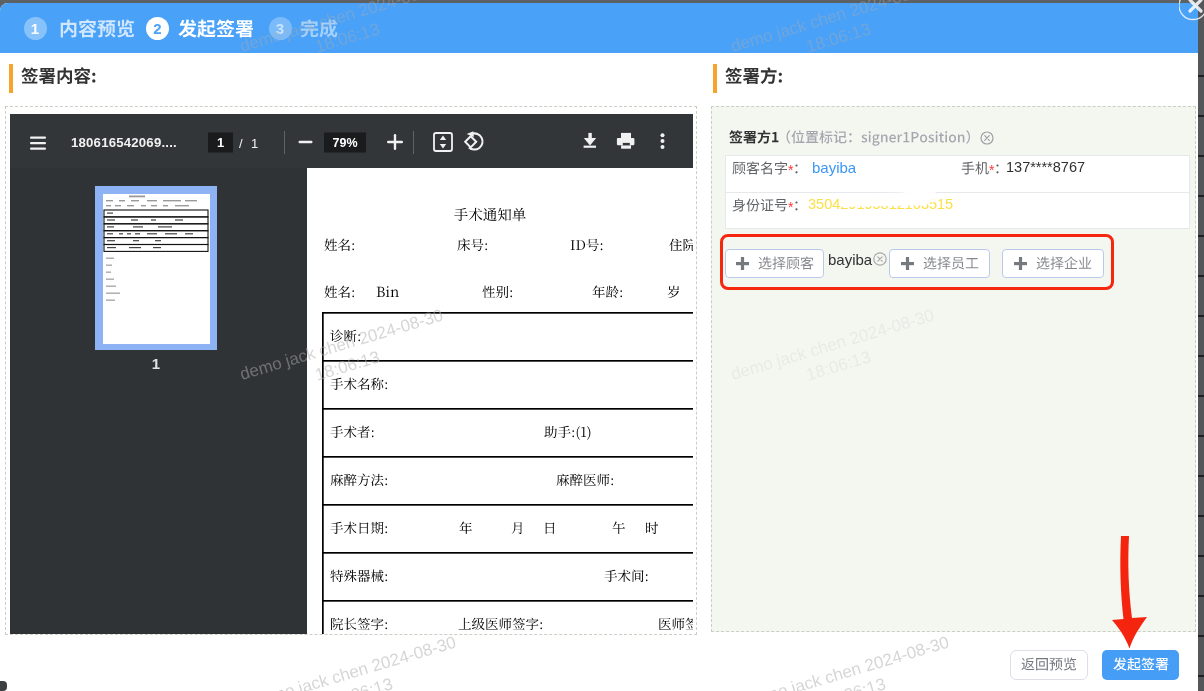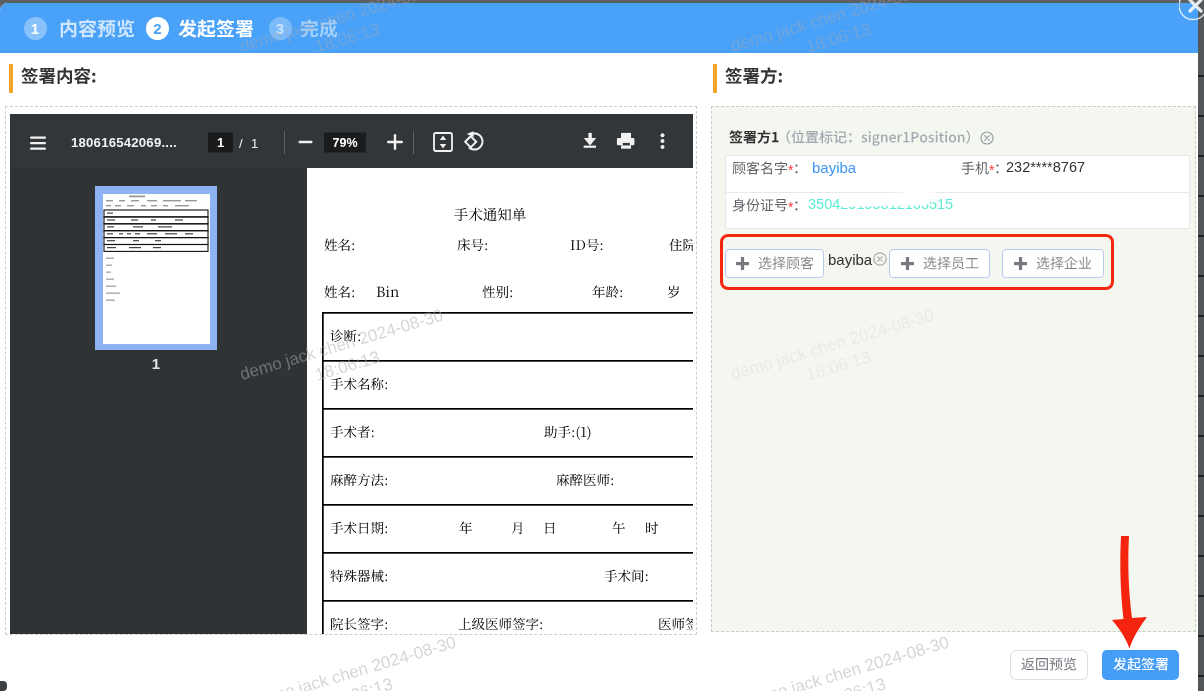--- a/index.html
+++ b/index.html
@@ -226,31 +226,31 @@
 <div class="abs" style="left:812px;top:159px;font-size:15px;color:#3e97f5">bayiba</div>
 <div class="abs" style="left:961px;top:161px;display:flex;align-items:flex-start">
     <svg width="28" height="16" viewBox="0 0 28 16" style="display:block;overflow:visible">
       <path transform="translate(0,12.3)" fill="#606266" d="M0.7 -4.5V-3.5H6.5V-0.4C6.5 -0.1 6.4 0.0 6.0 0.0C5.7 0.0 4.6 0.1 3.4 0.0C3.6 0.3 3.8 0.8 3.9 1.1C5.4 1.1 6.3 1.1 6.8 0.9C7.3 0.7 7.6 0.4 7.6 -0.4V-3.5H13.3V-4.5H7.6V-6.8H12.5V-7.8H7.6V-10.1C9.2 -10.3 10.8 -10.5 11.9 -10.9L11.2 -11.7C9.0 -11.1 5.0 -10.7 1.6 -10.5C1.7 -10.3 1.8 -9.9 1.9 -9.6C3.3 -9.7 4.9 -9.8 6.5 -9.9V-7.8H1.6V-6.8H6.5V-4.5Z M21.0 -11.0V-6.5C21.0 -4.3 20.8 -1.5 18.9 0.4C19.1 0.6 19.5 0.9 19.7 1.1C21.7 -1.0 22.0 -4.1 22.0 -6.5V-10.0H24.6V-1.0C24.6 0.3 24.7 0.5 24.9 0.7C25.2 0.9 25.5 1.0 25.7 1.0C25.9 1.0 26.2 1.0 26.5 1.0C26.8 1.0 27.0 0.9 27.2 0.8C27.4 0.6 27.5 0.4 27.6 0.0C27.6 -0.4 27.7 -1.4 27.7 -2.2C27.4 -2.3 27.1 -2.4 26.9 -2.6C26.9 -1.7 26.9 -1.0 26.8 -0.6C26.8 -0.3 26.8 -0.2 26.7 -0.1C26.6 -0.0 26.5 0.0 26.4 0.0C26.3 0.0 26.1 0.0 26.0 0.0C25.9 0.0 25.8 -0.0 25.8 -0.1C25.7 -0.1 25.7 -0.4 25.7 -0.9V-11.0ZM17.1 -11.8V-8.8H14.7V-7.8H16.9C16.4 -5.8 15.4 -3.6 14.4 -2.5C14.6 -2.2 14.8 -1.8 14.9 -1.5C15.7 -2.5 16.5 -4.0 17.1 -5.7V1.1H18.1V-5.3C18.6 -4.6 19.3 -3.8 19.6 -3.3L20.2 -4.1C19.9 -4.5 18.6 -6.0 18.1 -6.5V-7.8H20.1V-8.8H18.1V-11.8Z"></path>
     </svg>
     <span style="color:#f33;font-size:14px;line-height:14px;margin-top:2px">*</span>
     <svg width="14" height="16" viewBox="0 0 14 16" style="display:block;overflow:visible">
       <path transform="translate(0,12.3)" fill="#606266" d="M3.5 -6.8C4.1 -6.8 4.6 -7.2 4.6 -7.8C4.6 -8.5 4.1 -8.9 3.5 -8.9C2.9 -8.9 2.4 -8.5 2.4 -7.8C2.4 -7.2 2.9 -6.8 3.5 -6.8ZM3.5 0.1C4.1 0.1 4.6 -0.4 4.6 -1.0C4.6 -1.6 4.1 -2.0 3.5 -2.0C2.9 -2.0 2.4 -1.6 2.4 -1.0C2.4 -0.4 2.9 0.1 3.5 0.1Z"></path>
     </svg>
   </div>
-<div class="abs" style="left:1006px;top:159px;font-size:14.5px;color:#303133">232****8767</div>
+<div class="abs" style="left:1006px;top:159px;font-size:14.5px;color:#303133">137****8767</div>
 <div class="abs" style="left:732px;top:198px;display:flex;align-items:flex-start">
     <svg width="56" height="16" viewBox="0 0 56 16" style="display:block;overflow:visible">
       <path transform="translate(0,12.3)" fill="#606266" d="M9.8 -7.4V-6.1H4.0V-7.4ZM9.8 -8.2H4.0V-9.5H9.8ZM9.8 -5.3V-4.2L9.6 -4.0H4.0V-5.3ZM1.1 -4.0V-3.0H8.4C6.1 -1.5 3.5 -0.4 0.6 0.4C0.8 0.6 1.1 1.0 1.2 1.2C4.4 0.3 7.4 -1.1 9.8 -3.0V-0.4C9.8 -0.1 9.7 -0.0 9.4 0.0C9.1 0.0 8.1 0.0 7.0 -0.0C7.1 0.3 7.3 0.8 7.3 1.1C8.8 1.1 9.7 1.0 10.2 0.9C10.7 0.7 10.8 0.3 10.8 -0.4V-3.8C11.7 -4.6 12.5 -5.4 13.1 -6.4L12.2 -6.9C11.8 -6.3 11.4 -5.7 10.8 -5.2V-10.4H7.0C7.2 -10.8 7.4 -11.2 7.6 -11.6L6.4 -11.8C6.3 -11.4 6.1 -10.9 5.9 -10.4H3.0V-4.0Z M24.6 -11.5 23.6 -11.3C24.2 -8.6 25.2 -6.9 26.9 -5.4C27.0 -5.7 27.3 -6.1 27.6 -6.3C26.0 -7.5 25.1 -9.0 24.6 -11.5ZM17.6 -11.7C16.9 -9.6 15.7 -7.5 14.5 -6.1C14.7 -5.9 15.0 -5.3 15.1 -5.1C15.5 -5.5 15.9 -6.1 16.3 -6.6V1.1H17.3V-8.4C17.8 -9.4 18.3 -10.4 18.6 -11.4ZM21.0 -11.4C20.5 -9.2 19.4 -7.4 17.9 -6.2C18.2 -6.0 18.5 -5.5 18.6 -5.3C18.9 -5.5 19.2 -5.9 19.5 -6.2V-5.3H21.3C21.0 -2.6 20.2 -0.7 18.2 0.4C18.5 0.5 18.8 0.9 19.0 1.1C21.0 -0.1 22.0 -2.2 22.4 -5.3H24.9C24.7 -1.8 24.5 -0.4 24.2 -0.1C24.1 0.1 23.9 0.1 23.7 0.1C23.5 0.1 22.9 0.1 22.2 0.0C22.4 0.3 22.5 0.7 22.5 1.0C23.2 1.0 23.8 1.0 24.2 1.0C24.6 1.0 24.8 0.9 25.1 0.5C25.5 0.0 25.7 -1.5 25.9 -5.8C25.9 -5.9 25.9 -6.3 25.9 -6.3H19.6C20.7 -7.6 21.5 -9.3 22.1 -11.2Z M29.4 -10.8C30.2 -10.1 31.1 -9.2 31.6 -8.6L32.3 -9.3C31.9 -9.9 30.9 -10.8 30.1 -11.4ZM32.9 -0.4V0.6H41.5V-0.4H38.1V-5.0H40.9V-6.0H38.1V-9.7H41.2V-10.7H33.4V-9.7H37.1V-0.4H35.2V-7.2H34.1V-0.4ZM28.7 -7.4V-6.4H30.7V-1.5C30.7 -0.8 30.2 -0.2 29.9 0.0C30.1 0.2 30.4 0.5 30.5 0.7C30.7 0.4 31.1 0.1 33.5 -1.7C33.4 -1.9 33.2 -2.4 33.1 -2.6L31.7 -1.6V-7.4Z M45.6 -10.2H52.3V-8.3H45.6ZM44.6 -11.2V-7.4H53.4V-11.2ZM42.9 -6.2V-5.2H45.8C45.5 -4.3 45.1 -3.4 44.8 -2.7H52.2C51.9 -1.1 51.6 -0.3 51.3 0.0C51.1 0.1 50.9 0.1 50.6 0.1C50.2 0.1 49.2 0.1 48.2 0.0C48.4 0.3 48.6 0.7 48.6 1.0C49.5 1.1 50.5 1.1 50.9 1.1C51.5 1.1 51.8 1.0 52.2 0.7C52.7 0.3 53.0 -0.8 53.4 -3.1C53.4 -3.3 53.4 -3.6 53.4 -3.6H46.4L46.9 -5.2H55.1V-6.2Z"></path>
     </svg>
     <span style="color:#f33;font-size:14px;line-height:14px;margin-top:2px">*</span>
     <svg width="14" height="16" viewBox="0 0 14 16" style="display:block;overflow:visible">
       <path transform="translate(0,12.3)" fill="#606266" d="M3.5 -6.8C4.1 -6.8 4.6 -7.2 4.6 -7.8C4.6 -8.5 4.1 -8.9 3.5 -8.9C2.9 -8.9 2.4 -8.5 2.4 -7.8C2.4 -7.2 2.9 -6.8 3.5 -6.8ZM3.5 0.1C4.1 0.1 4.6 -0.4 4.6 -1.0C4.6 -1.6 4.1 -2.0 3.5 -2.0C2.9 -2.0 2.4 -1.6 2.4 -1.0C2.4 -0.4 2.9 0.1 3.5 0.1Z"></path>
     </svg>
   </div>
-<div class="abs" style="left:808px;top:196px;font-size:14.5px;color:#5eead4">350429195812163515<div class="abs" style="left:31px;top:-3px;width:89px;height:13px;background:rgba(255,255,255,.97);transform:rotate(-1deg);border-radius:3px"></div><div class="abs" style="left:95px;top:-5px;width:33px;height:12px;background:rgba(255,255,255,.85);transform:rotate(-2deg);border-radius:3px"></div></div>
+<div class="abs" style="left:808px;top:196px;font-size:14.5px;color:#fde047">350429195812163515<div class="abs" style="left:31px;top:-3px;width:89px;height:13px;background:rgba(255,255,255,.97);transform:rotate(-1deg);border-radius:3px"></div><div class="abs" style="left:95px;top:-5px;width:33px;height:12px;background:rgba(255,255,255,.85);transform:rotate(-2deg);border-radius:3px"></div></div>
 <div class="abs" style="left:720px;top:234px;width:394px;height:56px;border:3px solid #f5270f;border-radius:8px;box-sizing:border-box"></div>
 <div class="abs" style="left:725px;top:249px;width:99px;height:29px;background:#fff;border:1px solid #b9c9ec;border-radius:4px;box-sizing:border-box;display:flex;align-items:center;justify-content:center">
     <svg width="13" height="13" viewBox="0 0 13 13" style="margin-right:9px">
       <g fill="#76797e">
         <rect x="0" y="5" width="13" height="3.2"></rect>
         <rect x="4.9" y="0" width="3.2" height="13"></rect>
       </g>
     </svg>
     <svg width="56" height="16" viewBox="0 0 56 16" style="display:block;overflow:visible">
       <path transform="translate(0,12.3)" fill="#85878c" d="M0.9 -10.7C1.7 -10.0 2.6 -9.0 3.0 -8.4L3.9 -9.0C3.4 -9.7 2.5 -10.6 1.7 -11.3ZM6.2 -11.3C5.9 -10.1 5.3 -8.9 4.6 -8.0C4.8 -7.9 5.3 -7.6 5.5 -7.5C5.8 -7.9 6.1 -8.4 6.4 -8.9H8.4V-6.9H4.5V-5.9H7.0C6.8 -4.1 6.2 -2.8 4.1 -2.0C4.3 -1.8 4.6 -1.4 4.7 -1.2C7.1 -2.1 7.8 -3.7 8.1 -5.9H9.5V-2.7C9.5 -1.6 9.7 -1.3 10.8 -1.3C11.0 -1.3 12.0 -1.3 12.2 -1.3C13.0 -1.3 13.3 -1.8 13.4 -3.5C13.1 -3.6 12.7 -3.8 12.5 -3.9C12.5 -2.5 12.4 -2.3 12.1 -2.3C11.9 -2.3 11.1 -2.3 10.9 -2.3C10.6 -2.3 10.5 -2.3 10.5 -2.7V-5.9H13.3V-6.9H9.5V-8.9H12.7V-9.8H9.5V-11.7H8.4V-9.8H6.8C7.0 -10.2 7.1 -10.7 7.3 -11.1ZM3.5 -6.4H0.8V-5.4H2.5V-1.2C1.9 -0.9 1.3 -0.4 0.6 0.2L1.3 1.1C2.1 0.3 2.9 -0.5 3.4 -0.5C3.7 -0.5 4.1 -0.1 4.7 0.3C5.6 0.8 6.8 1.0 8.4 1.0C9.8 1.0 12.1 0.9 13.2 0.8C13.2 0.5 13.4 -0.0 13.5 -0.3C12.1 -0.1 10.0 -0.0 8.4 -0.0C6.9 -0.0 5.8 -0.1 4.9 -0.6C4.2 -1.0 3.9 -1.4 3.5 -1.4Z M16.5 -11.7V-8.9H14.6V-8.0H16.5V-5.0C15.7 -4.8 15.1 -4.6 14.5 -4.4L14.8 -3.4L16.5 -3.9V-0.2C16.5 0.0 16.4 0.1 16.2 0.1C16.1 0.1 15.5 0.1 14.9 0.1C15.1 0.4 15.2 0.8 15.2 1.1C16.1 1.1 16.7 1.1 17.0 0.9C17.4 0.7 17.5 0.4 17.5 -0.2V-4.3L19.1 -4.8L19.0 -5.8L17.5 -5.3V-8.0H19.2V-8.9H17.5V-11.7ZM25.3 -10.1C24.8 -9.3 24.1 -8.7 23.3 -8.1C22.5 -8.7 21.9 -9.3 21.4 -10.1ZM19.5 -11.0V-10.1H20.4C21.0 -9.1 21.6 -8.3 22.5 -7.6C21.4 -7.0 20.1 -6.5 18.9 -6.2C19.1 -6.0 19.4 -5.6 19.5 -5.3C20.8 -5.7 22.1 -6.3 23.2 -7.0C24.3 -6.2 25.6 -5.7 27.0 -5.3C27.1 -5.6 27.4 -6.0 27.6 -6.2C26.3 -6.5 25.1 -6.9 24.1 -7.6C25.2 -8.4 26.1 -9.5 26.7 -10.7L26.1 -11.1L25.9 -11.0ZM22.7 -5.8V-4.5H19.8V-3.6H22.7V-2.1H19.1V-1.2H22.7V1.1H23.7V-1.2H27.4V-2.1H23.7V-3.6H26.4V-4.5H23.7V-5.8Z M37.7 -6.9V-4.1C37.7 -2.7 37.4 -0.7 34.7 0.4C34.9 0.6 35.2 0.9 35.3 1.1C38.3 -0.2 38.6 -2.4 38.6 -4.1V-6.9ZM38.4 -1.1C39.3 -0.5 40.3 0.4 40.8 1.1L41.4 0.4C40.9 -0.2 39.8 -1.1 39.0 -1.7ZM29.4 -11.2V-5.7C29.4 -3.8 29.3 -1.2 28.5 0.6C28.7 0.7 29.1 1.0 29.3 1.2C30.2 -0.7 30.3 -3.7 30.3 -5.7V-10.3H34.7V-11.2ZM31.1 0.7C31.3 0.5 31.7 0.3 34.5 -1.0C34.4 -1.2 34.3 -1.6 34.3 -1.8L32.1 -0.9V-7.8H33.7V-4.2C33.7 -4.1 33.6 -4.1 33.5 -4.1C33.4 -4.1 33.0 -4.1 32.6 -4.1C32.7 -3.8 32.8 -3.5 32.8 -3.2C33.4 -3.2 33.9 -3.3 34.2 -3.4C34.5 -3.6 34.5 -3.8 34.5 -4.2V-8.7H31.2V-0.9C31.2 -0.4 30.9 -0.3 30.7 -0.2C30.9 0.0 31.0 0.5 31.1 0.7ZM35.6 -8.8V-2.2H36.5V-8.0H39.9V-2.2H40.9V-8.8H38.2C38.4 -9.2 38.6 -9.7 38.8 -10.2H41.3V-11.1H35.3V-10.2H37.8C37.6 -9.8 37.5 -9.3 37.3 -8.8Z M47.0 -7.4H51.2C50.7 -6.8 49.9 -6.2 49.0 -5.7C48.2 -6.1 47.5 -6.7 46.9 -7.4ZM47.3 -9.3C46.6 -8.2 45.2 -7.0 43.3 -6.1C43.5 -6.0 43.8 -5.6 44.0 -5.4C44.8 -5.8 45.6 -6.2 46.2 -6.7C46.7 -6.1 47.3 -5.6 48.0 -5.1C46.3 -4.3 44.4 -3.7 42.5 -3.4C42.7 -3.1 42.9 -2.7 43.0 -2.4C43.7 -2.6 44.5 -2.8 45.2 -3.0V1.1H46.3V0.6H51.8V1.1H52.9V-3.1C53.5 -2.9 54.2 -2.8 54.8 -2.7C55.0 -3.0 55.3 -3.4 55.5 -3.7C53.5 -3.9 51.6 -4.4 50.0 -5.1C51.2 -5.9 52.2 -6.8 52.9 -7.9L52.1 -8.3L52.0 -8.2H47.8C48.0 -8.5 48.2 -8.8 48.4 -9.1ZM49.0 -4.5C50.0 -4.0 51.2 -3.5 52.4 -3.2H45.9C47.0 -3.6 48.0 -4.0 49.0 -4.5ZM46.3 -0.3V-2.3H51.8V-0.3ZM48.0 -11.6C48.3 -11.3 48.5 -10.9 48.7 -10.5H43.1V-7.9H44.1V-9.5H53.9V-7.9H54.9V-10.5H49.9C49.7 -10.9 49.4 -11.5 49.1 -11.9Z"></path>

